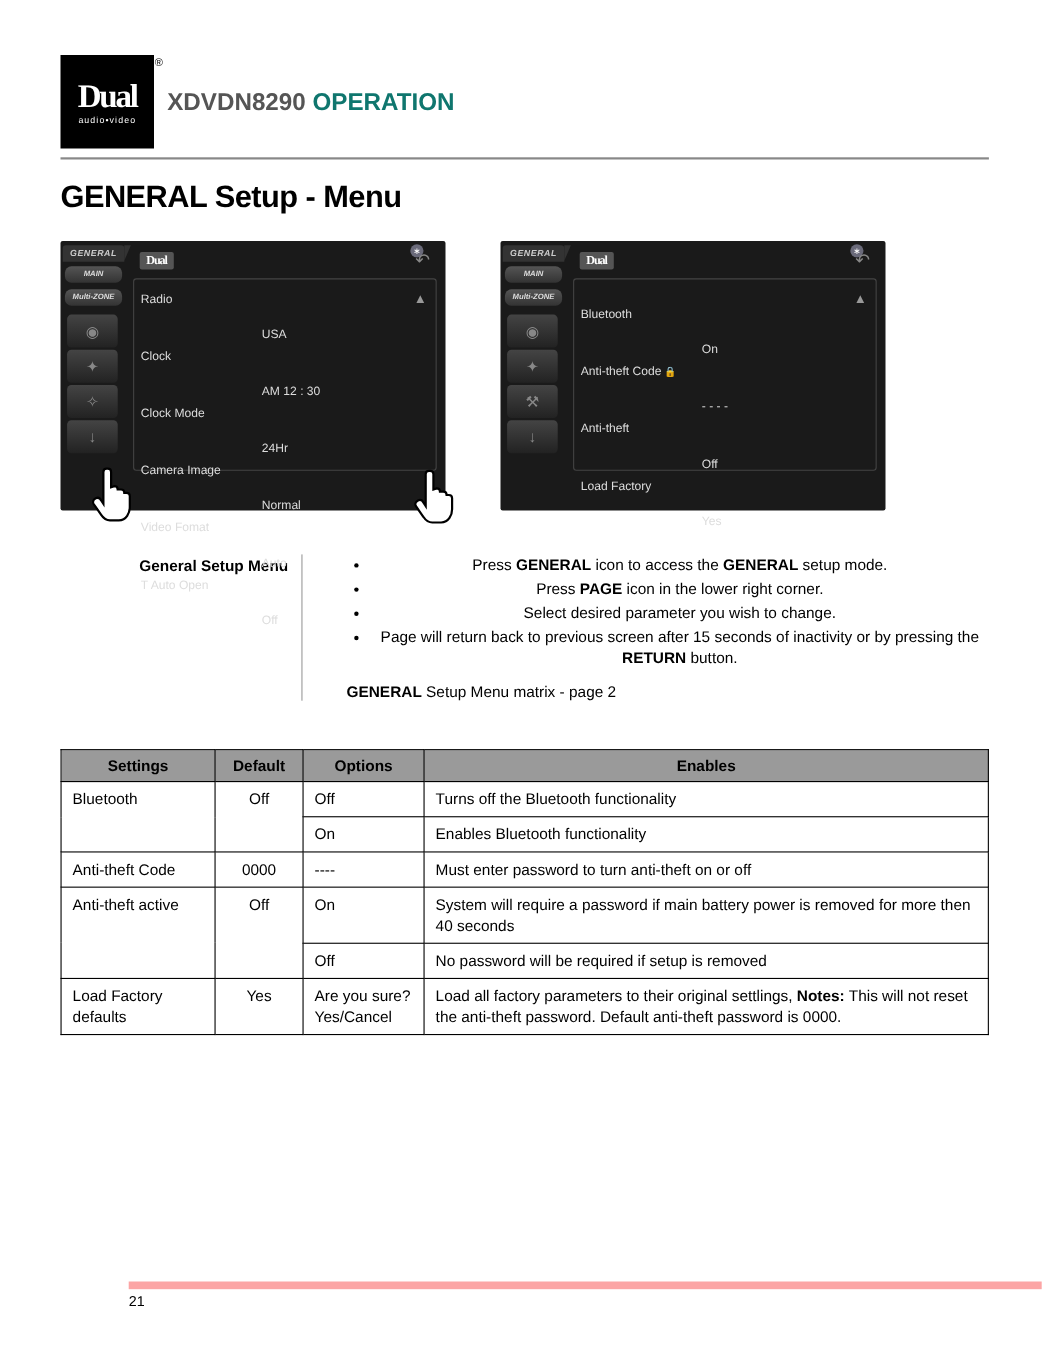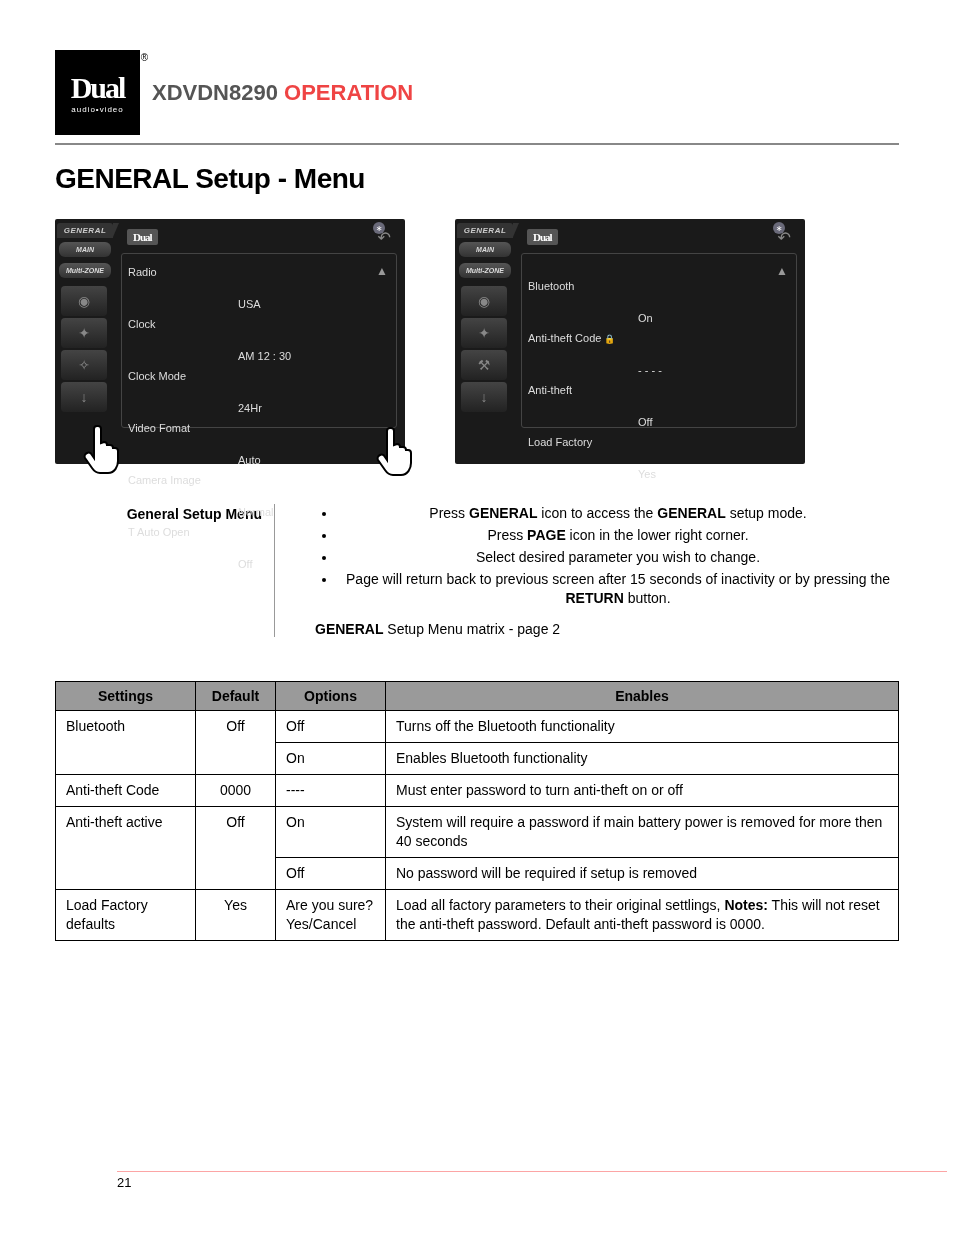--- a/index.html
+++ b/index.html
@@ -25,21 +25,21 @@
       flex-direction: column;
       align-items: center;
       justify-content: center;
       font-size: 9px;
       position: relative;
     }
     .logo-main { font-size: 30px; font-weight: bold; font-family: serif; letter-spacing: -2px; }
     .logo-sub { font-size: 8px; letter-spacing: 1px; }
     .logo-r { position: absolute; top: 2px; right: -8px; font-size: 10px; color:#000;}
     .header-title { font-size: 22px; font-weight: bold; color: #555; }
-    .header-title .strong { color: #ef4444; }
+    .header-title .strong { color: #0f766e; }
     .divider { border-top: 2px solid #888; margin-bottom: 18px; }
     .page-title {
       font-size: 28px;
       font-weight: bold;
       margin-bottom: 24px;
       letter-spacing: -0.5px;
     }
     .screenshots {
       display: flex;
       gap: 50px;
@@ -210,21 +210,21 @@
       padding: 6px 10px;
       vertical-align: top;
       line-height:1.35;
     }
     table.matrix td.center { text-align:center; }
     .page-number {
       position: absolute;
       bottom: 40px;
       left: 62px;
       font-size: 13px;
-      border-top: 1px solid #fca5a5;
+      border-top: 7px solid #fca5a5;
       width: 830px;
       padding-top: 3px;
     }
     .page-wrap{ position:relative; min-height:1180px;}
   </style>
 </head>
 <body>
 <div class="page-wrap">
 
 <div class="header-row">
@@ -270,26 +270,26 @@
             </div>
         <div class="list-row">
               <span class="lbl">Clock</span>
               <span class="val">AM  12 : 30</span>
             </div>
         <div class="list-row">
               <span class="lbl">Clock  Mode</span>
               <span class="val">24Hr</span>
             </div>
         <div class="list-row">
+              <span class="lbl">Camera Image</span>
+              <span class="val">Normal</span>
+            </div>
+        <div class="list-row">
               <span class="lbl">Video  Fomat</span>
               <span class="val">Auto</span>
-            </div>
-        <div class="list-row">
-              <span class="lbl">Camera Image</span>
-              <span class="val">Normal</span>
             </div>
         <div class="list-row">
               <span class="lbl">T Auto Open</span>
               <span class="val">Off</span>
             </div>
       </div>
     </div>
     <div class="hand" style="left:25px; bottom:-12px;">
       <svg viewBox="0 0 40 55">
             <path d="M18 5c2 0 3 1 3 3v14l3-1c2 0 3 1 3 3l3 0c2 0 3 1 3 3l2 0c2 0 3 1 3 3v10c0 5-3 12-10 12h-8c-4 0-6-2-8-5l-7-10c-1-2 0-4 2-5 2-1 4 0 5 2l2 3V8c0-2 1-3 3-3z" fill="#fff" stroke="#000" stroke-width="2"></path>

